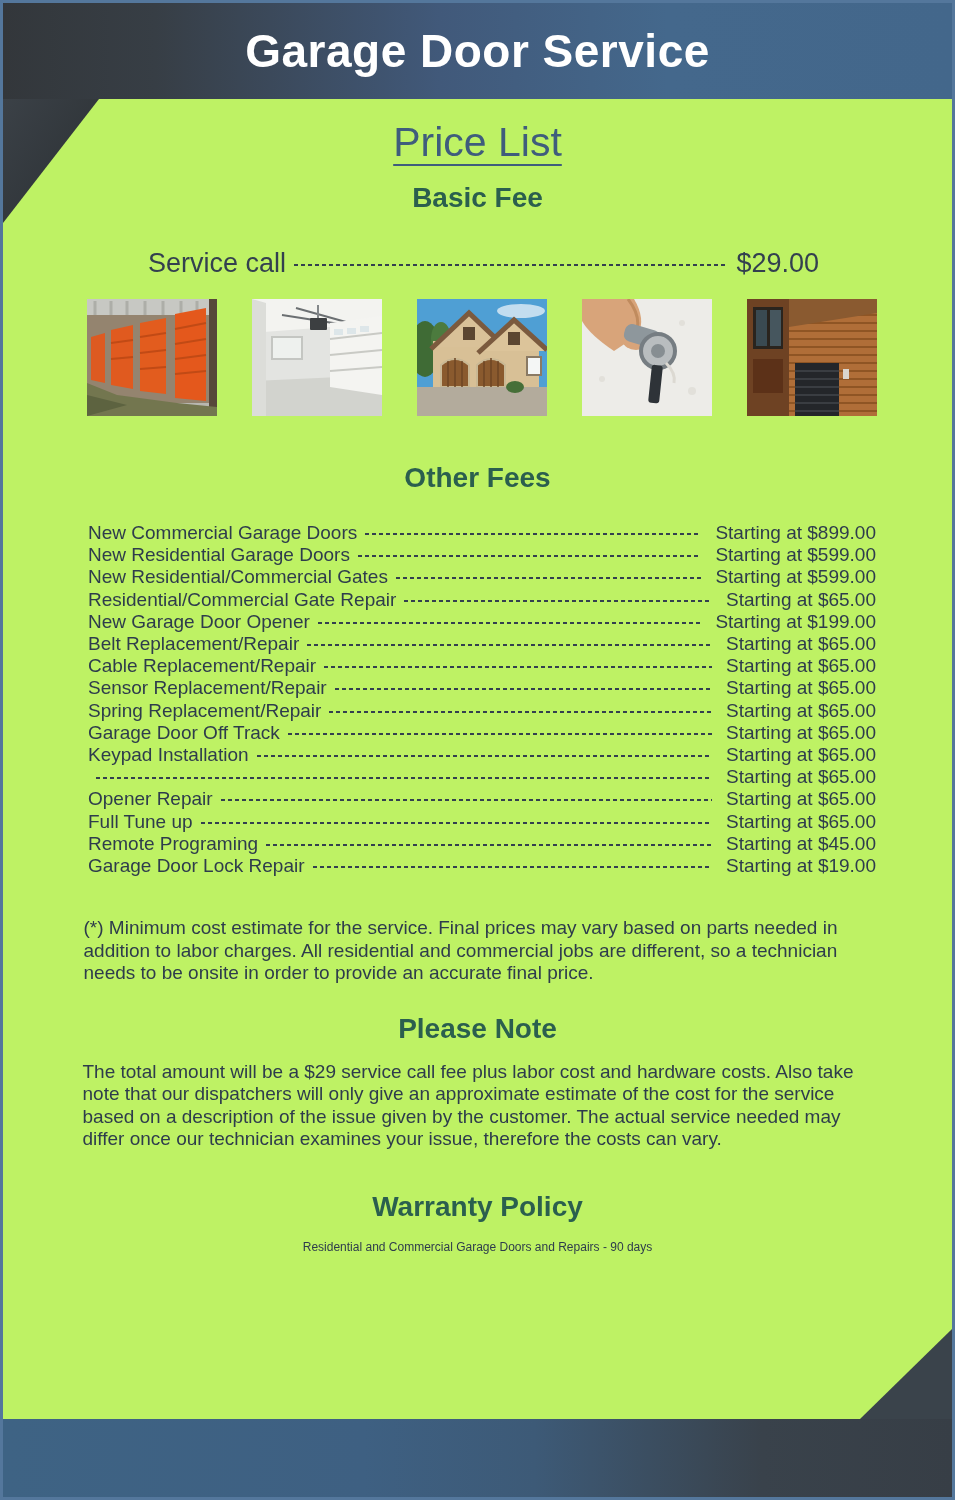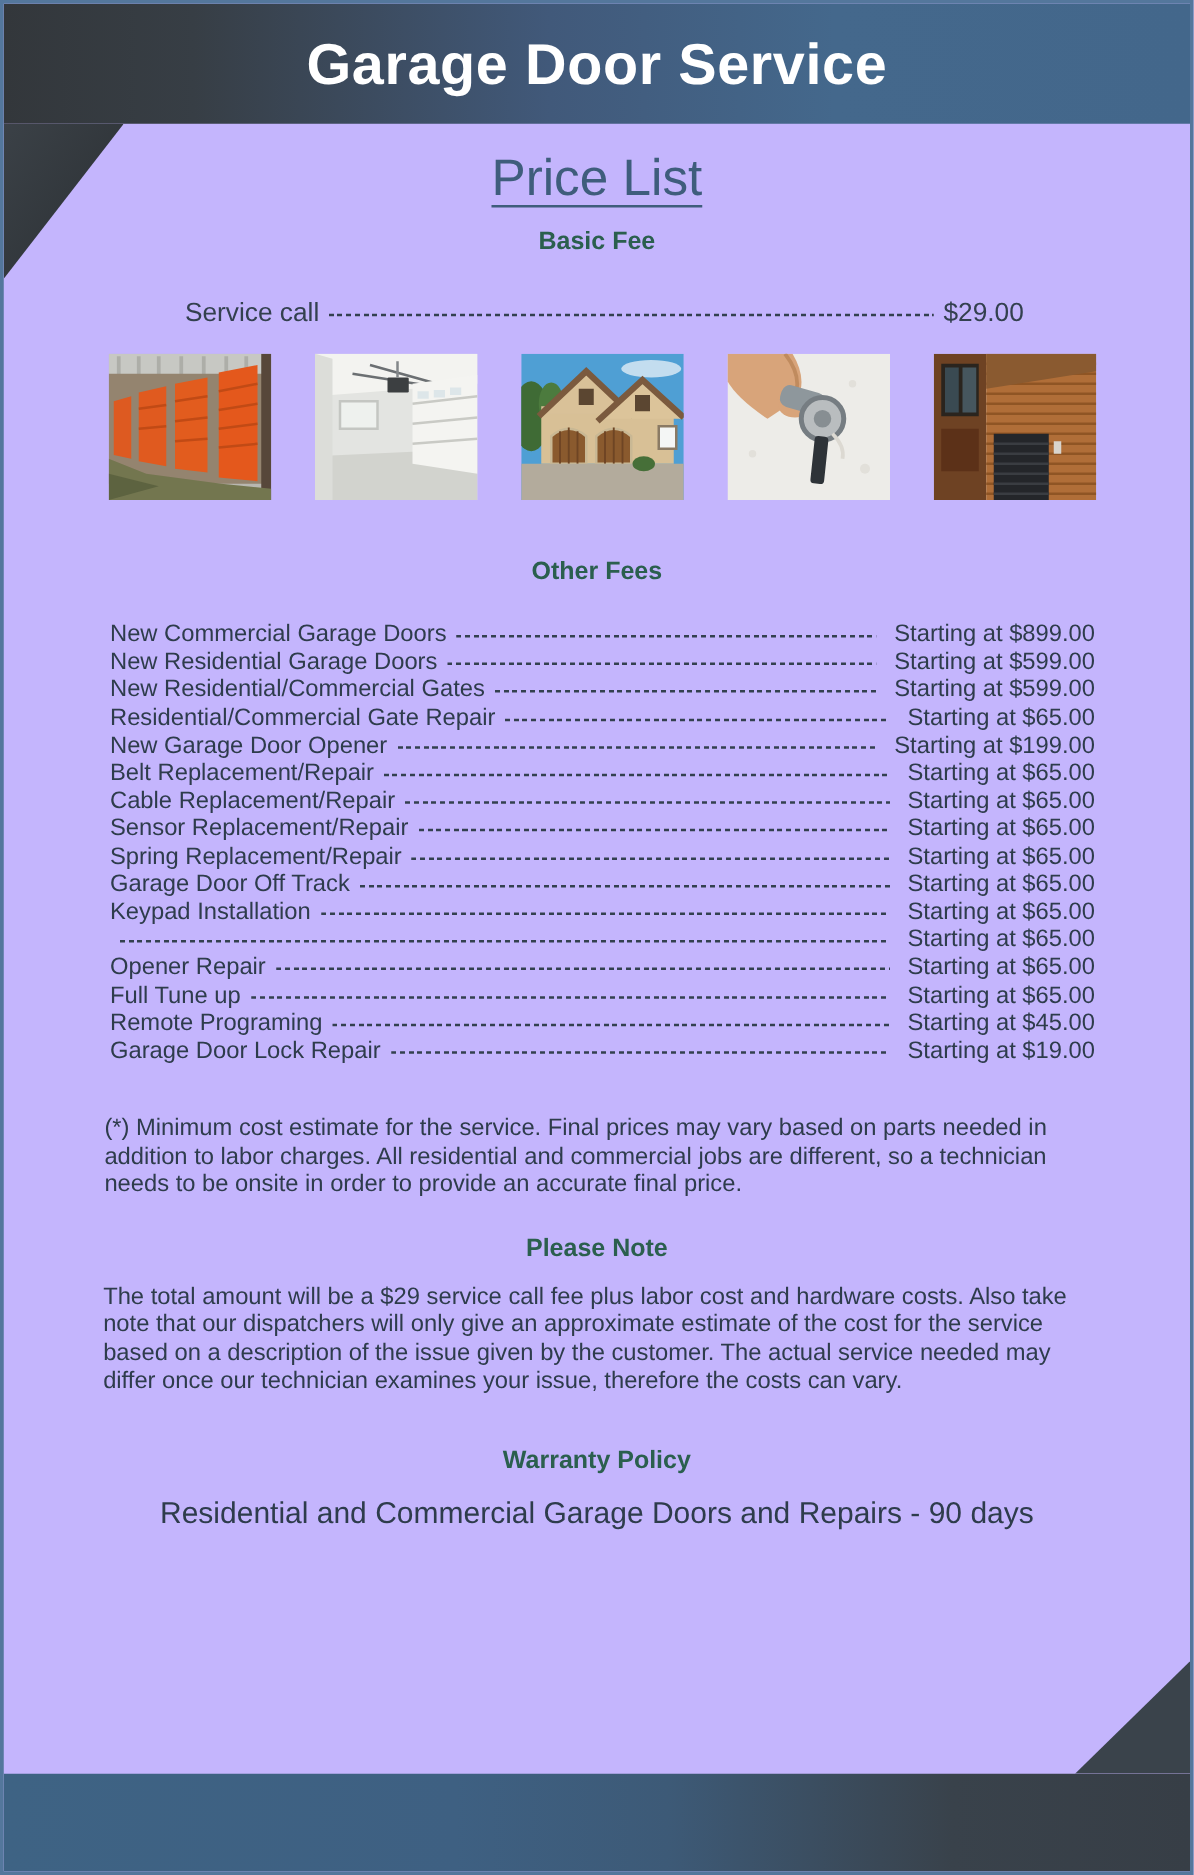--- a/index.html
+++ b/index.html
@@ -1,19 +1,19 @@
 <!DOCTYPE html>
 <html><head>
 <meta charset="utf-8">
 <style>
   * { margin:0; padding:0; box-sizing:border-box; }
   body { background:#ffffff; font-family:"Liberation Sans", sans-serif; }
   .page {
     position:relative; width:955px; height:1500px; margin:0 auto;
-    background:#c4b5fd; border:3px solid #54779c; overflow:hidden;
+    background:#bef264; border:3px solid #54779c; overflow:hidden;
     color:#2e3c4c;
   }
   
   .header {
     position:absolute; top:0; left:0; right:0; height:96px;
     background:linear-gradient(90deg,#33373b 0%,#373e45 16%,#41597a 46%,#44688c 70%,#43678b 100%);
     display:flex; align-items:center; justify-content:center;
   }
   .header .title { color:#ffffff; font-size:46px; font-weight:bold; letter-spacing:.5px; }
   
@@ -32,30 +32,30 @@
     background:linear-gradient(90deg,#3e6384 0%,#3e6082 38%,#3d5a77 56%,#39424b 80%,#373e46 100%);
   }
   
   .content { position:absolute; top:96px; left:0; right:0; }
   .price-title { text-align:center; margin-top:20px; }
   .price-title span {
     font-size:41px; color:#3f5d7c;
     text-decoration:underline; text-decoration-thickness:2px; text-underline-offset:8px;
   }
   .section-heading {
-    text-align:center; font-size:20px; font-weight:bold; color:#2b5f4e;
+    text-align:center; font-size:28px; font-weight:bold; color:#2b5f4e;
   }
   .h-basic   { margin-top:16px; }
   .h-other   { margin-top:46px; }
   .h-note    { margin-top:28px; }
   .h-warranty{ margin-top:40px; }
 
   .service-row {
     display:flex; align-items:center; white-space:nowrap;
-    margin:34px 133px 0 145px; font-size:21px; color:#33404f;
+    margin:34px 133px 0 145px; font-size:27px; color:#33404f;
   }
   .dash-fill {
     flex:1; height:2px; margin:0 8px; align-self:center; transform:translateY(1px);
     background:repeating-linear-gradient(90deg,#33404f 0 4px,transparent 4px 7px);
   }
   
   .photos { display:flex; justify-content:space-between; margin:20px 75px 0 84px; }
   .photo { width:130px; height:117px; }
   .photo svg { display:block; width:130px; height:117px; }
 
@@ -63,21 +63,21 @@
   .fees { margin:28px 76px 0 85px; font-size:19px; color:#2e3c4c; }
   .fee-row { display:flex; align-items:center; white-space:nowrap; height:22.2px; }
   .fee-row .label { flex:none; }
   .fee-row .price { flex:none; padding-left:6px; }
 
   .para {
     text-align:left; margin:40px auto 0; width:788px;
     font-size:19px; line-height:22.5px; color:#2e3c4c;
   }
   .para.note { margin-top:16px; width:790px; }
-  .warranty-text { text-align:center; margin-top:17px; font-size:24px; color:#2e3c4c; }
+  .warranty-text { text-align:center; margin-top:17px; font-size:12px; color:#2e3c4c; }
 </style>
 </head>
 <body>
 
 <div class="page">
 
   <div class="header">
     <div class="title">Garage Door Service</div>
   </div>
   <div class="corner-tl"></div>

